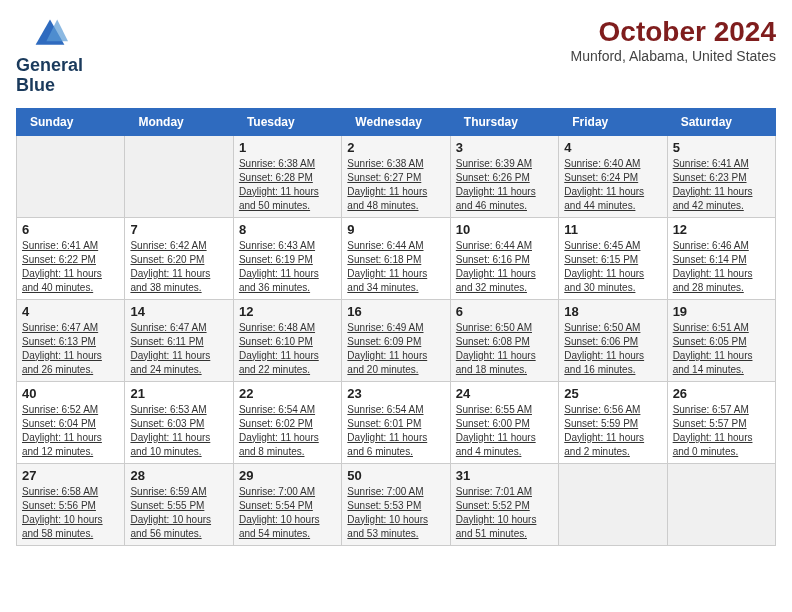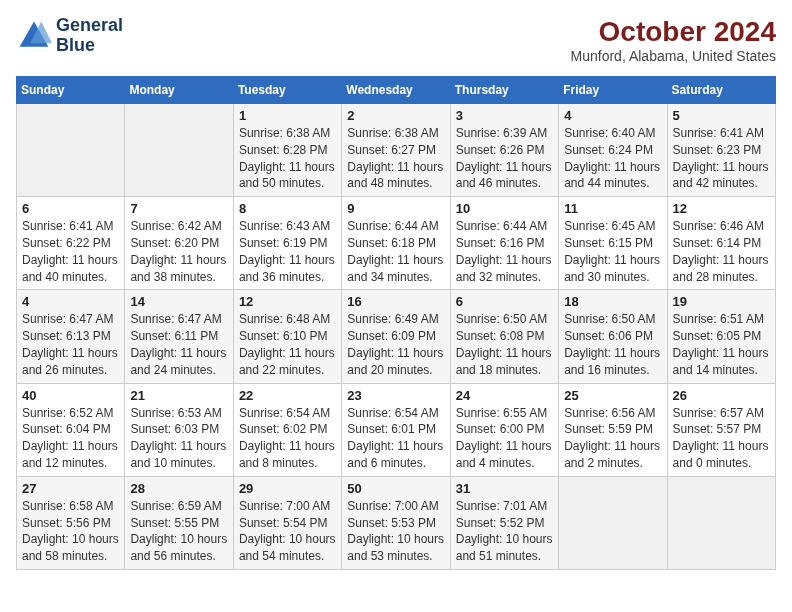--- a/index.html
+++ b/index.html
@@ -13,20 +13,21 @@
     .header {
       display: flex;
       justify-content: space-between;
       align-items: flex-start;
       margin-bottom: 12px;
     }
     .logo {
       display: flex;
       align-items: center;
       gap: 4px;
+      flex-direction: column;
     }
     .logo-text {
       font-size: 18px;
       font-weight: bold;
       color: #1a3a5c;
       line-height: 1.1;
     }
     .logo-text span {
       display: block;
     }
@@ -48,21 +49,21 @@
       text-align: right;
     }
     .calendar {
       width: 100%;
       border-collapse: collapse;
       font-size: 11px;
     }
     .calendar thead tr th {
       background: #2f6bbf;
       color: #fff;
-      padding: 6px 4px;
+      padding: 6px 13px;
       text-align: left;
       font-size: 12px;
       font-weight: bold;
       border: 1px solid #2f6bbf;
       margin-top: 48px;
     }
     .calendar tbody tr td {
       border: 1px solid #ccc;
       vertical-align: top;
       padding: 4px 5px;
@@ -76,23 +77,24 @@
     .calendar tbody tr:nth-child(even) td {
       background: #fff;
     }
     .day-number {
       font-size: 13px;
       font-weight: bold;
       display: block;
       margin-bottom: 2px;
     }
     .day-detail {
-      font-size: 12px;
+      font-size: 10px;
       color: #333;
       line-height: 1.4;
+      text-decoration: underline;
     }
     .empty-cell {
       background: #f0f0f0 !important;
     }
   </style>
 </head>
 <body>
 
 <div class="header">
   <div class="logo">

